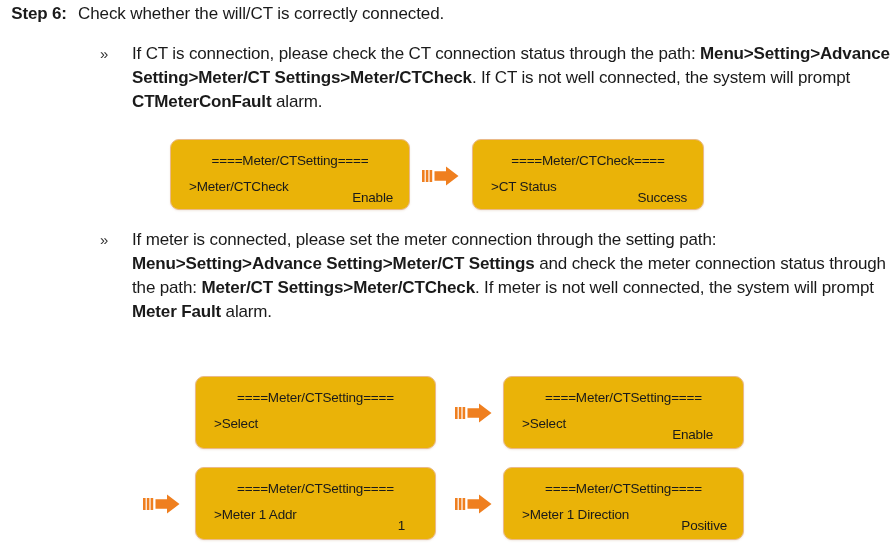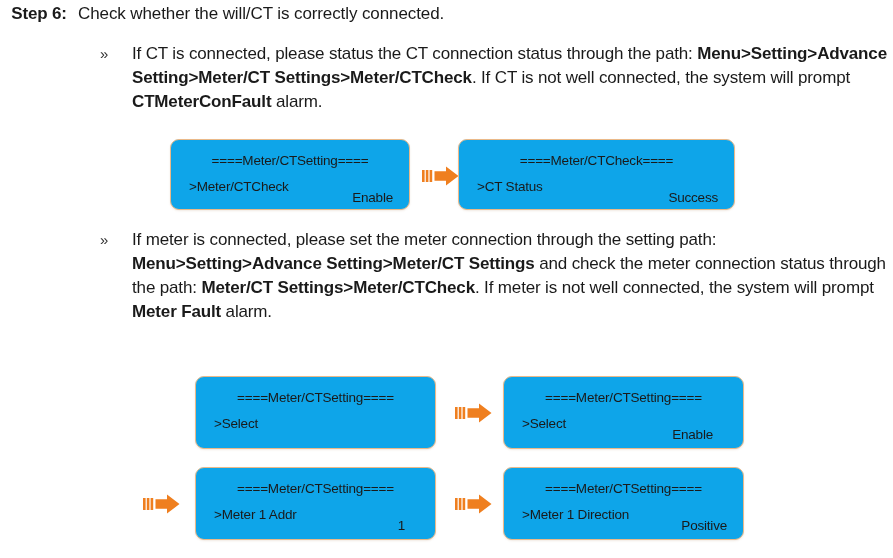--- a/index.html
+++ b/index.html
@@ -63,21 +63,21 @@
   }
   .bullet-body b { font-weight: bold; }
 
   #bullet-1 { left: 90px; top: 42px; }
   #bullet-2 { left: 90px; top: 228px; }
 
   
   .lcd {
     position: absolute;
     box-sizing: border-box;
-    background: #0ea5e9;
+    background: #eab308;
     border: 1.5px solid #eab989;
     border-radius: 9px;
     box-shadow: 0 1px 2px rgba(180,140,100,0.18);
   }
   .lcd-title {
     position: absolute;
     left: 0;
     right: 0;
     top: 13px;
     text-align: center;
@@ -120,39 +120,39 @@
 </head>
 <body>
 
 <div class="step-row">
   <div class="step-label">Step 6:</div>
   <div class="step-text">Check whether the will/CT is correctly connected.</div>
 </div>
 
 <div class="bullet-block" id="bullet-1">
   <div class="bullet-marker">»</div>
-  <div class="bullet-body"><span>If CT is connected, please status the CT connection status through the path: </span><b>Menu&gt;Setting&gt;Advance Setting&gt;Meter/CT Settings&gt;Meter/CTCheck</b><span>. If CT is not well connected, the system will prompt </span><b>CTMeterConFault</b><span> alarm.</span></div>
+  <div class="bullet-body"><span>If CT is connection, please check the CT connection status through the path: </span><b>Menu&gt;Setting&gt;Advance Setting&gt;Meter/CT Settings&gt;Meter/CTCheck</b><span>. If CT is not well connected, the system will prompt </span><b>CTMeterConFault</b><span> alarm.</span></div>
 </div>
 
 <div class="lcd" style="left:170px; top:139px; width:240px; height:71px;">
   <div class="lcd-title">====Meter/CTSetting====</div>
   <div class="lcd-key">&gt;Meter/CTCheck</div>
   <div class="lcd-val">Enable</div>
 </div>
 
 <div class="arrow" style="left:422px; top:164px;">
   <svg width="38" height="24" viewBox="0 0 38 24" xmlns="http://www.w3.org/2000/svg">
     <rect x="0" y="6" width="2.6" height="12" fill="#ef7f1f"></rect>
     <rect x="3.8" y="6" width="2.6" height="12" fill="#ef7f1f"></rect>
     <rect x="7.6" y="6" width="2.6" height="12" fill="#ef7f1f"></rect>
     <path d="M12.5 7.2 H24 V2.4 L36.5 12 L24 21.6 V16.8 H12.5 Z" fill="#ef7f1f"></path>
   </svg>
 </div>
 
-<div class="lcd" style="left:458px; top:139px; width:277px; height:71px;">
+<div class="lcd" style="left:472px; top:139px; width:232px; height:71px;">
   <div class="lcd-title">====Meter/CTCheck====</div>
   <div class="lcd-key">&gt;CT Status</div>
   <div class="lcd-val">Success</div>
 </div>
 
 <div class="bullet-block" id="bullet-2">
   <div class="bullet-marker">»</div>
   <div class="bullet-body"><span>If meter is connected, please set the meter connection through the setting path: </span><b>Menu&gt;Setting&gt;Advance Setting&gt;Meter/CT Settings</b><span> and check the meter connection status through the path: </span><b>Meter/CT Settings&gt;Meter/CTCheck</b><span>. If meter is not well connected, the system will prompt </span><b>Meter Fault</b><span> alarm.</span></div>
 </div>
 

